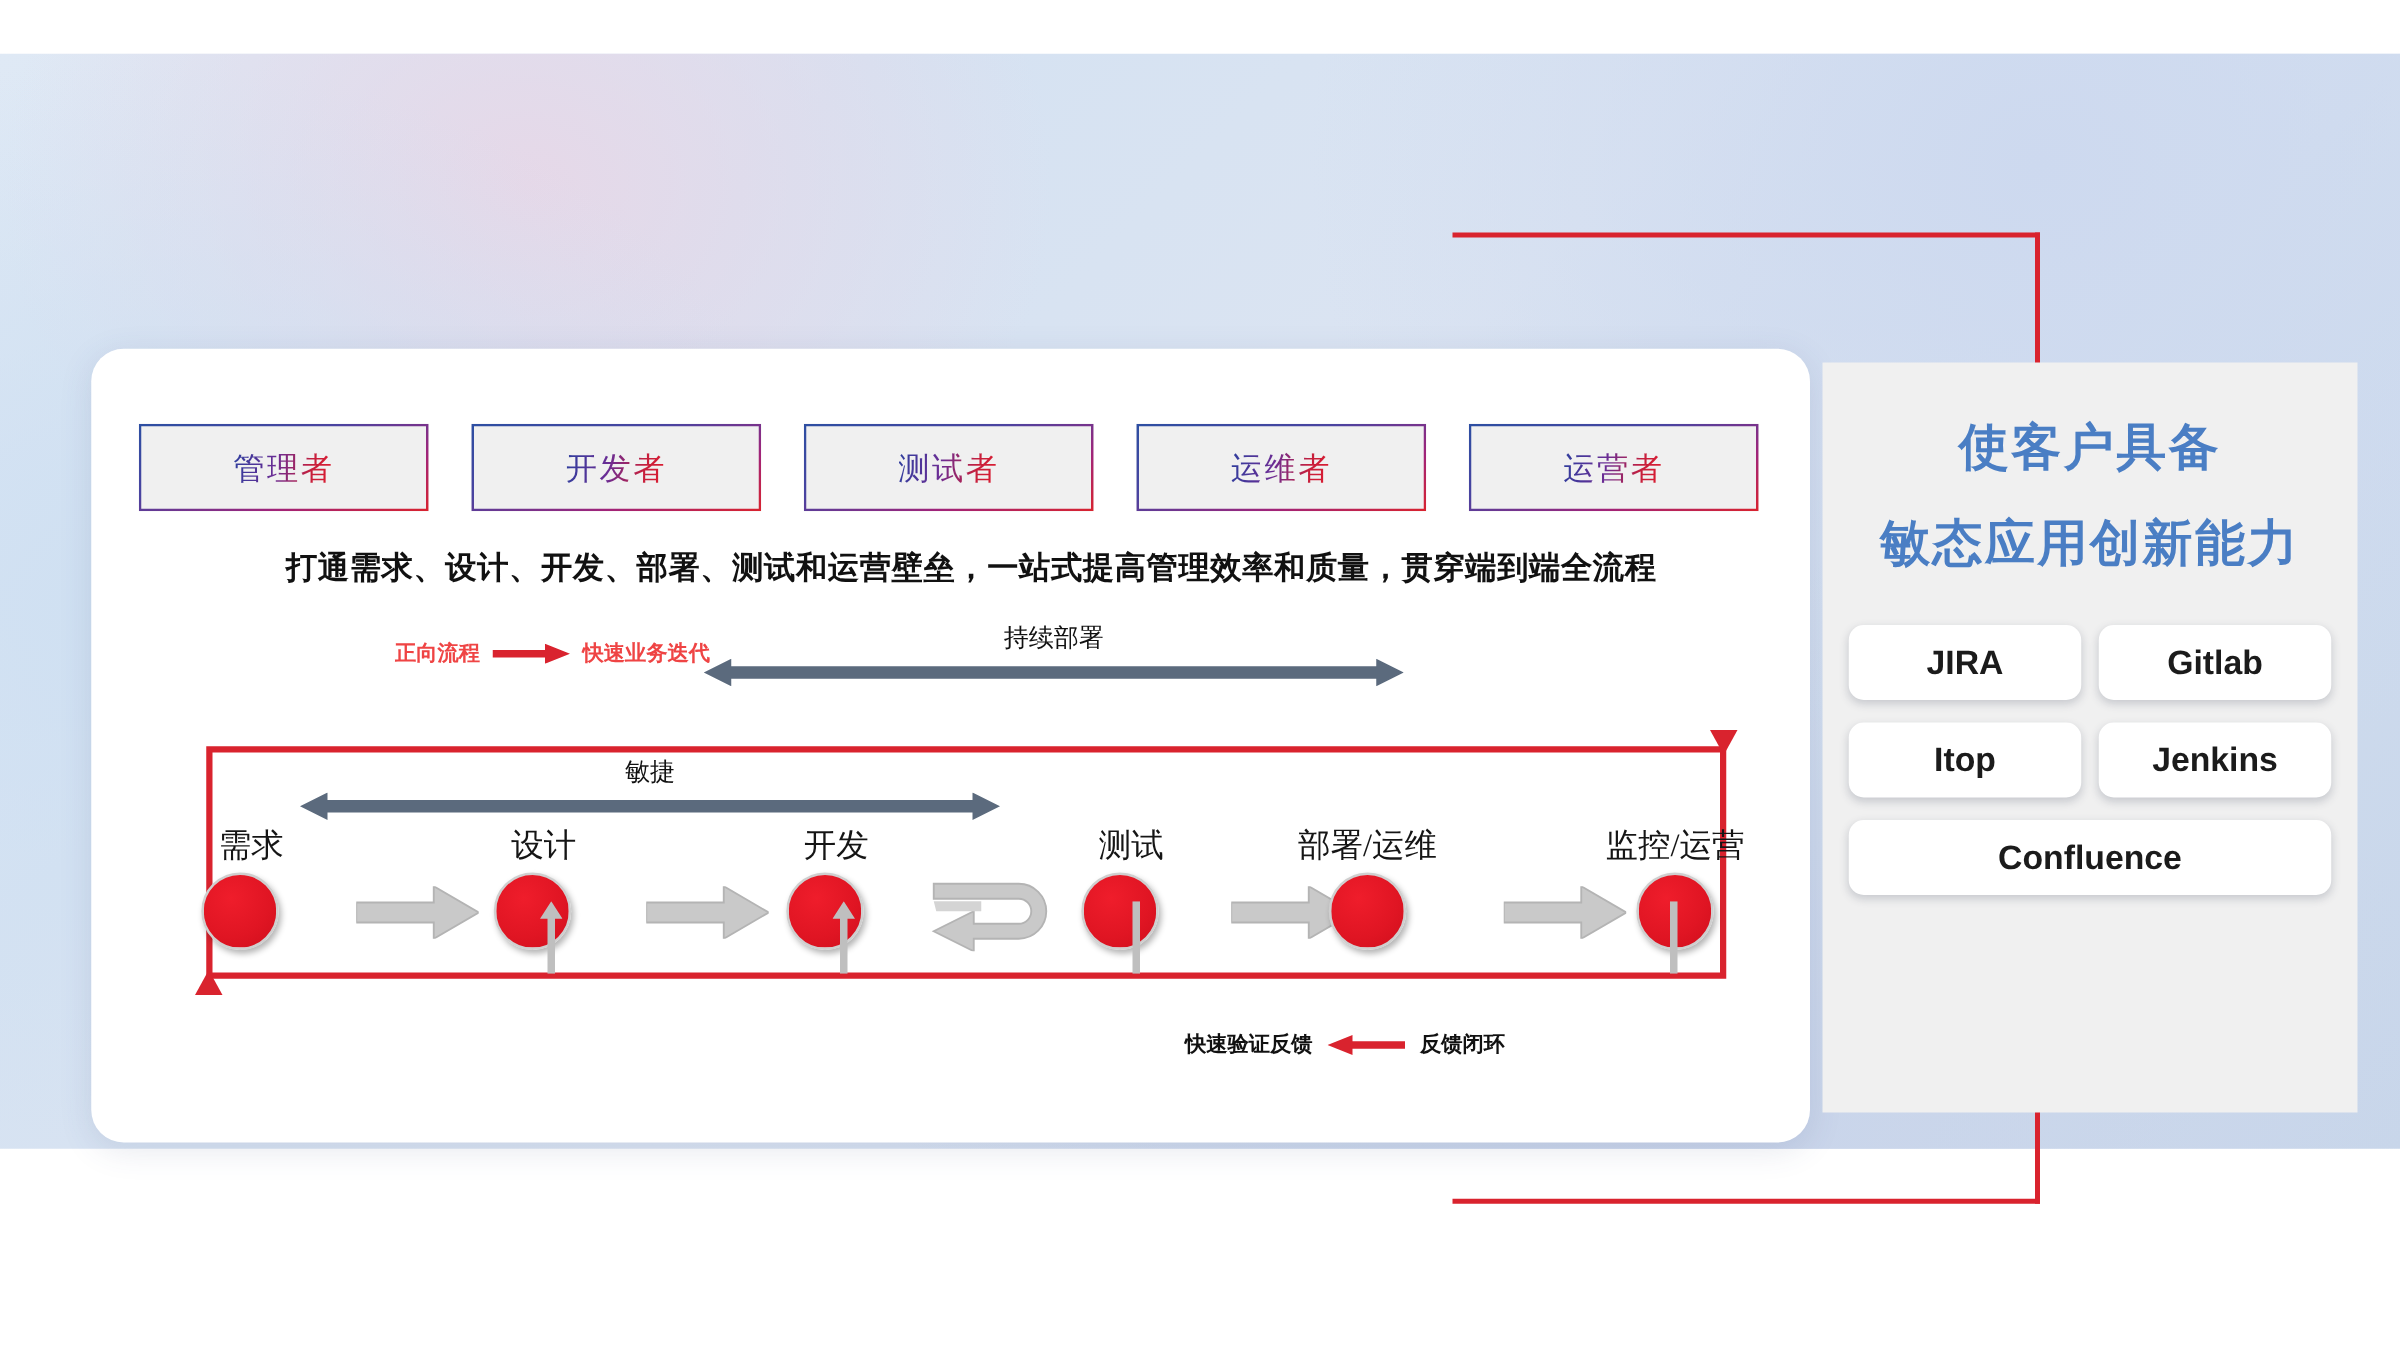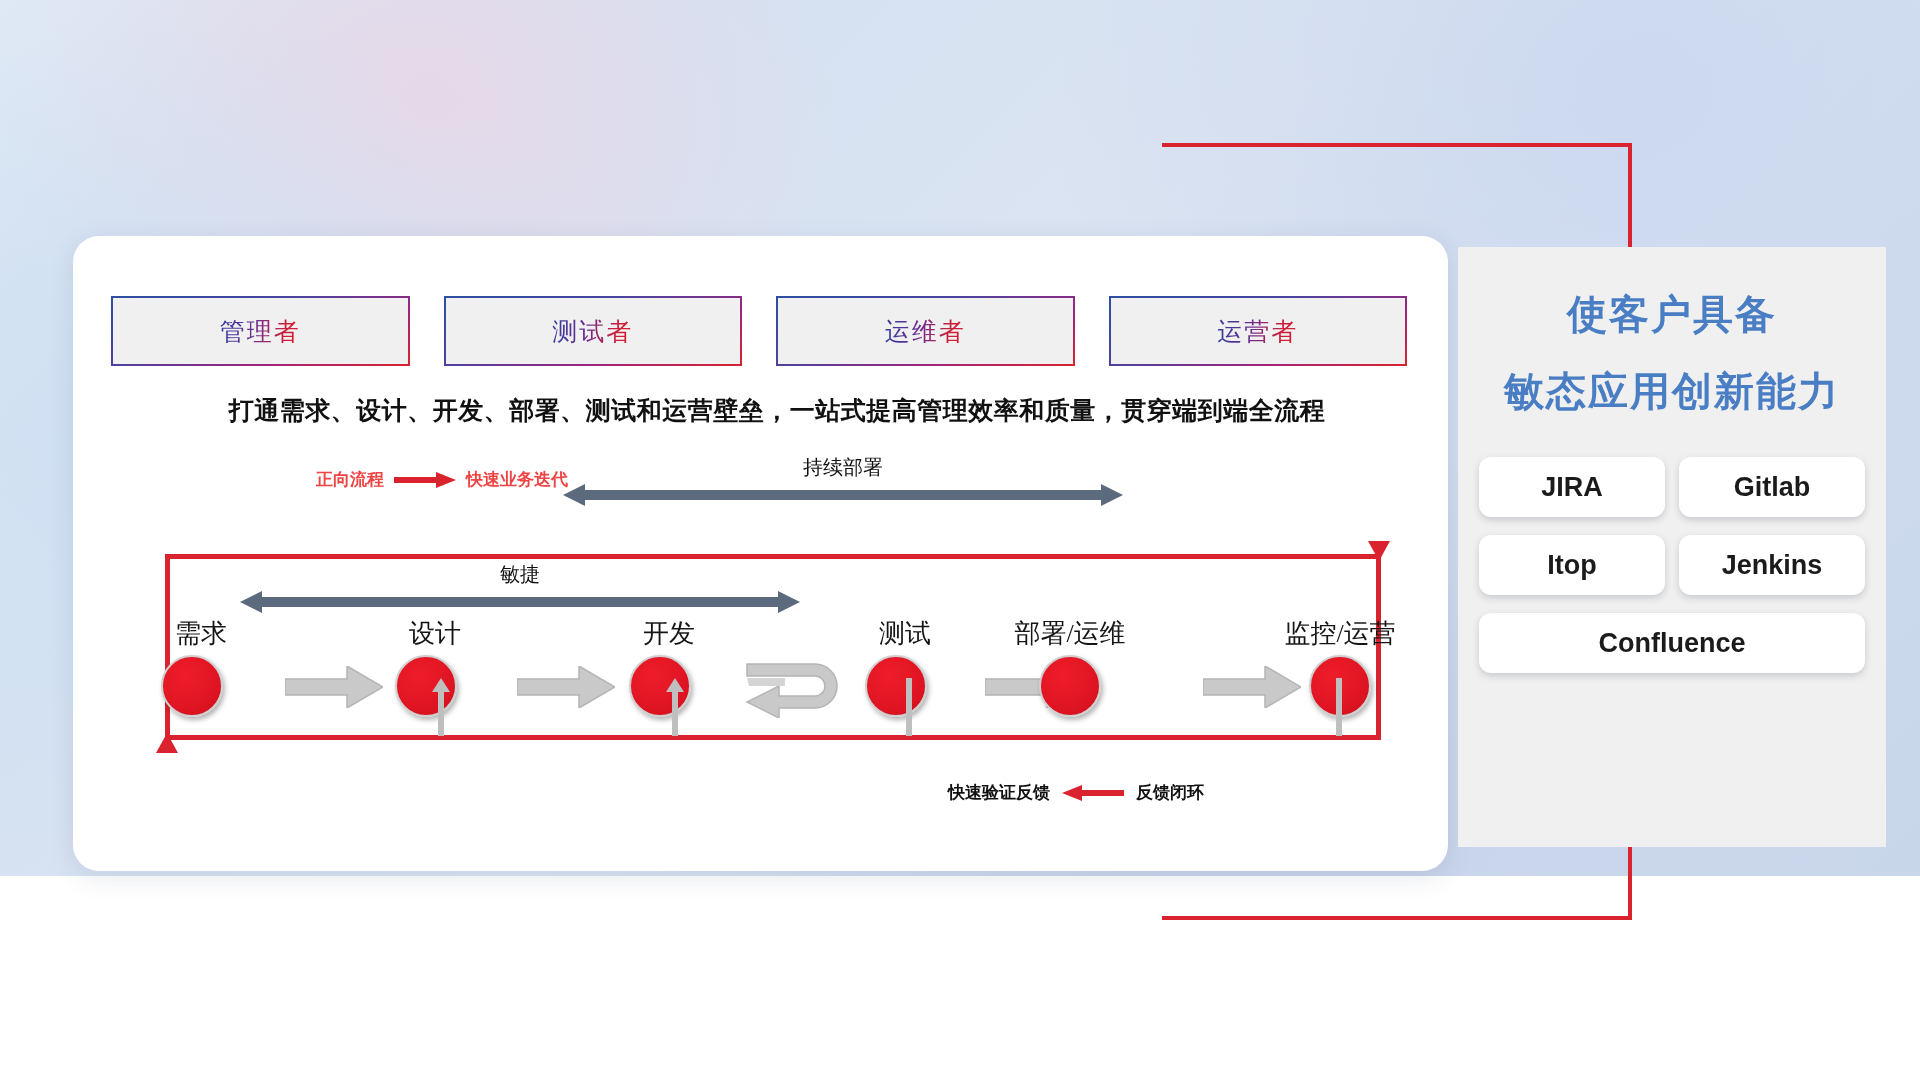--- a/index.html
+++ b/index.html
@@ -14,20 +14,21 @@
   #stage {
     position: relative;
     width: 1920px;
     height: 876px;
     background:
       radial-gradient(ellipse 900px 700px at 6% 50%,  #cfe0f2 0%, rgba(207,224,242,0) 62%),
       radial-gradient(ellipse 700px 600px at 22% 12%, #e6d8e8 0%, rgba(230,216,232,0) 60%),
       radial-gradient(ellipse 900px 800px at 85% 10%, #cdd9ef 0%, rgba(205,217,239,0) 65%),
       radial-gradient(ellipse 1000px 700px at 70% 95%, #c9d4ea 0%, rgba(201,212,234,0) 62%),
       linear-gradient(135deg, #dfe9f5 0%, #d5e2f2 25%, #dbe4f2 50%, #cfdcee 75%, #c8d6ea 100%);
+    margin-top: 43px;
   }
 
   
   .outer-loop {
     position: absolute;
     left: 1162px;
     top: 143px;
     width: 470px;
     height: 777px;
     border: 4px solid #d9232e;
@@ -259,20 +260,23 @@
 
   <div class="outer-loop"></div>
 
   <div class="card">
 
     <div class="roles">
       <div class="role-box">
         <span class="role-label">管理者</span>
       </div>
       <div class="role-box">
+        <span class="role-label">开发者</span>
+      </div>
+      <div class="role-box">
         <span class="role-label">测试者</span>
       </div>
       <div class="role-box">
         <span class="role-label">运维者</span>
       </div>
       <div class="role-box">
         <span class="role-label">运营者</span>
       </div>
     </div>
 
@@ -332,21 +336,21 @@
         <div class="node-circle"></div>
       </div>
       <div class="node" style="left:506px; top:0;">
         <span class="node-label">开发</span>
         <div class="node-circle"></div>
       </div>
       <div class="node" style="left:742px; top:0;">
         <span class="node-label">测试</span>
         <div class="node-circle"></div>
       </div>
-      <div class="node" style="left:916px; top:0;">
+      <div class="node" style="left:940px; top:0;">
         <span class="node-label">部署/运维</span>
         <div class="node-circle"></div>
       </div>
       <div class="node" style="left:1186px; top:0;">
         <span class="node-label">监控/运营</span>
         <div class="node-circle"></div>
       </div>
 
       <svg style="position:absolute; left:313px; top:62px;" width="18" height="58" viewBox="0 0 18 58">
         <path d="M6 58 V14 H0 L9 0 L18 14 H12 V58 Z" fill="#bfbfbf"></path>

